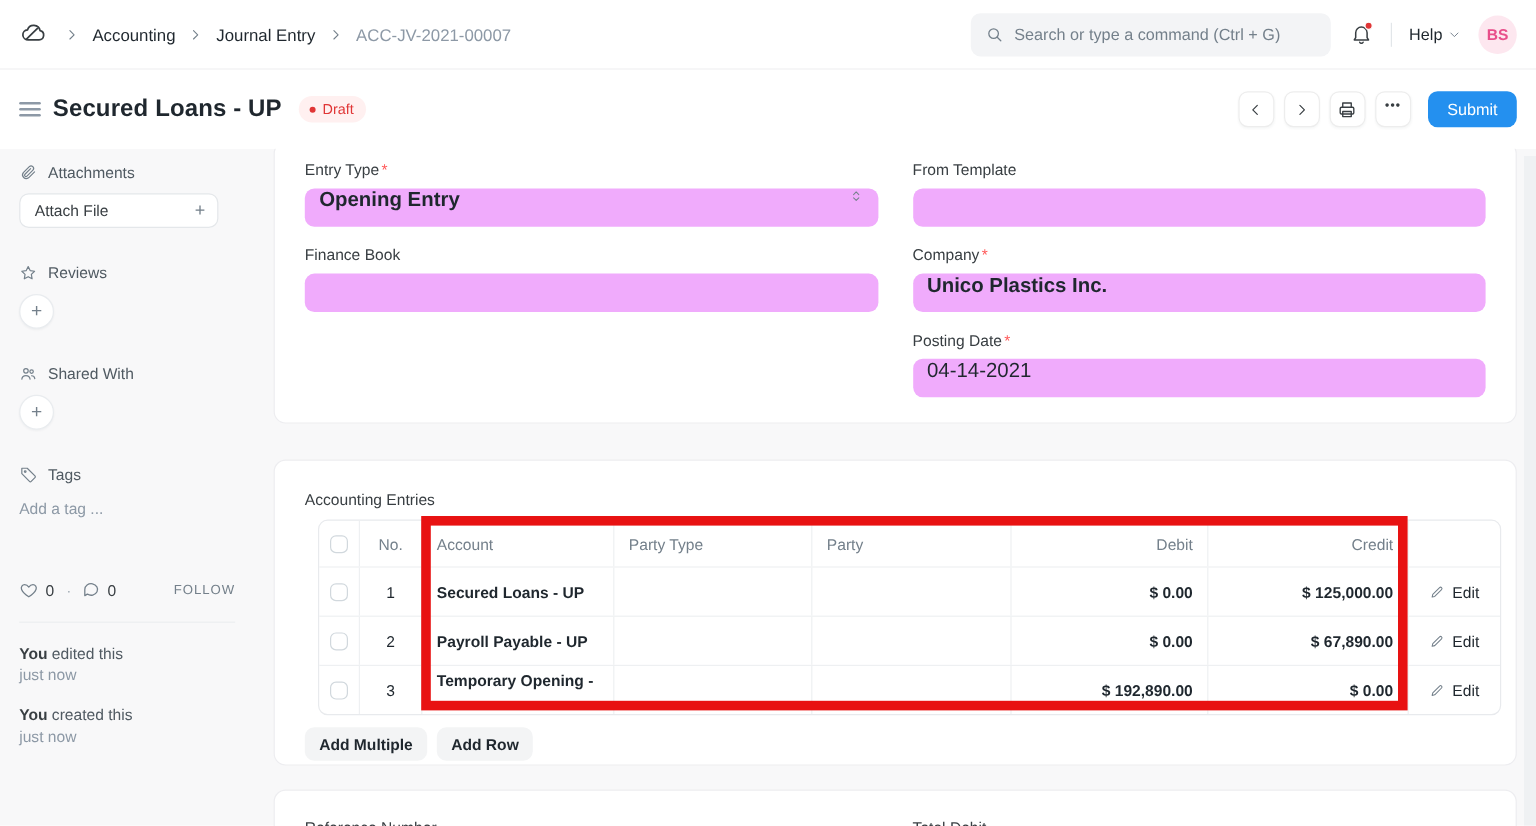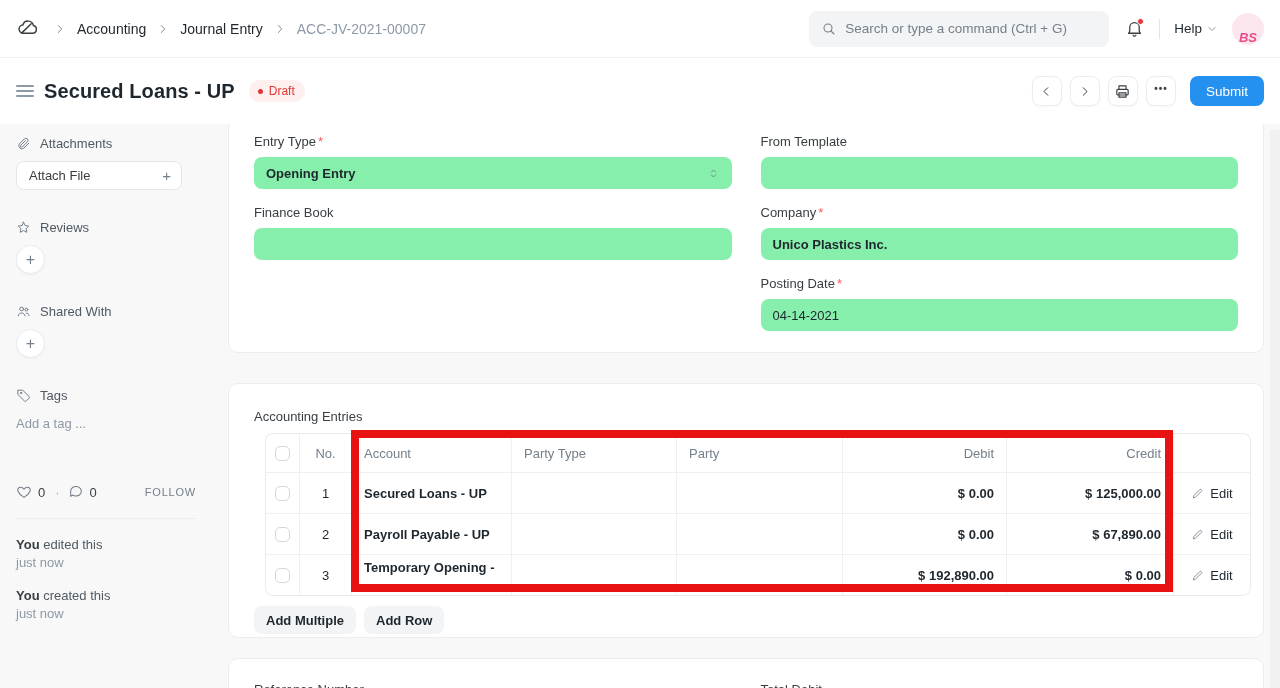--- a/index.html
+++ b/index.html
@@ -18,21 +18,21 @@
     display:flex; align-items:center; gap:8px; padding:0 12px; }
   .searchbox input { border:none; background:transparent; outline:none; flex:1;
     font-size:13.5px; color:#1f272e; font-family:inherit; }
   .searchbox input::placeholder { color:#74808b; }
   .bell-wrap { position:relative; width:22px; height:22px; display:flex; align-items:center; justify-content:center; cursor:pointer; }
   .bell-dot { position:absolute; top:0; right:1px; width:7px; height:7px; background:#e03636;
     border-radius:50%; border:1.5px solid #fff; }
   .nav-divider { width:1px; height:20px; background:#e2e6e9; }
   .help { display:flex; align-items:center; gap:4px; font-size:13.5px; color:#1f272e; cursor:pointer; }
   .avatar { width:32px; height:32px; border-radius:50%; background:#fde7ef; color:#e84f8a;
-    font-size:13px; font-weight:700; display:flex; align-items:flex-end; justify-content:center; cursor:pointer;font-style:italic; }
+    font-size:13px; font-weight:700; display:flex; align-items:center; justify-content:center; cursor:pointer; }
 
   
   .page-head { position:absolute; left:0; top:58px; width:1280px; height:66px; background:#fff;
     display:flex; align-items:center; padding:0 16px; z-index:25; }
   .burger { width:18px; height:12px; display:flex; flex-direction:column; justify-content:space-between; cursor:pointer; margin-right:10px; }
   .burger span { height:2px; background:#8d99a6; border-radius:2px; }
   .page-title { font-size:20px; font-weight:700; letter-spacing:.1px; }
   .badge-draft { margin-left:14px; display:flex; align-items:center; gap:6px; background:#fff0f0;
     color:#e03636; font-size:12px; padding:4px 10px 4px 9px; border-radius:99px; }
   .badge-dot { width:5px; height:5px; border-radius:50%; background:#e03636; }
@@ -70,22 +70,22 @@
 
   
   .card { position:absolute; left:228px; width:1036px; background:#fff; border:1px solid #ededf0; border-radius:10px; }
   .card1 { top:118px; height:235px; padding:15px 25px; }
   .card2 { top:383px; height:255px; padding:25px 25px; }
   .card3 { top:658px; height:60px; padding:23px 25px; }
 
   .form-grid { display:grid; grid-template-columns:1fr 1fr; column-gap:29px; row-gap:16px; }
   .field-label { font-size:13px; color:#383e42; margin-bottom:8px; }
   .req { color:#ff5858; margin-left:2px; }
-  .input { height:32px; background:#86efac; border-radius:8px; display:flex; align-items:center;
-    padding:0 12px; font-size:13px; color:#1f272e; cursor:text; }
+  .input { height:32px; background:#f0abfc; border-radius:8px; display:flex; 
+    padding:0 12px; font-size:17px; color:#1f272e; cursor:text; }
   .input.select { cursor:pointer; justify-content:space-between; font-weight:600; }
   .input.filled { font-weight:600; }
   .spacer {}
 
   
   .sec-label { font-size:13px; color:#383e42; margin-bottom:9px; }
   .grid-table { position:relative; width:986px; border:1px solid #e8eaed; border-radius:8px; background:#fff; font-size:13px;margin-left:11px; }
   .trow { display:flex; align-items:stretch; }
   .trow + .trow { border-top:1px solid #eef0f2; }
   .tcell { display:flex; align-items:center; padding:0 12px; border-right:1px solid #eef0f2; min-height:40px; }

